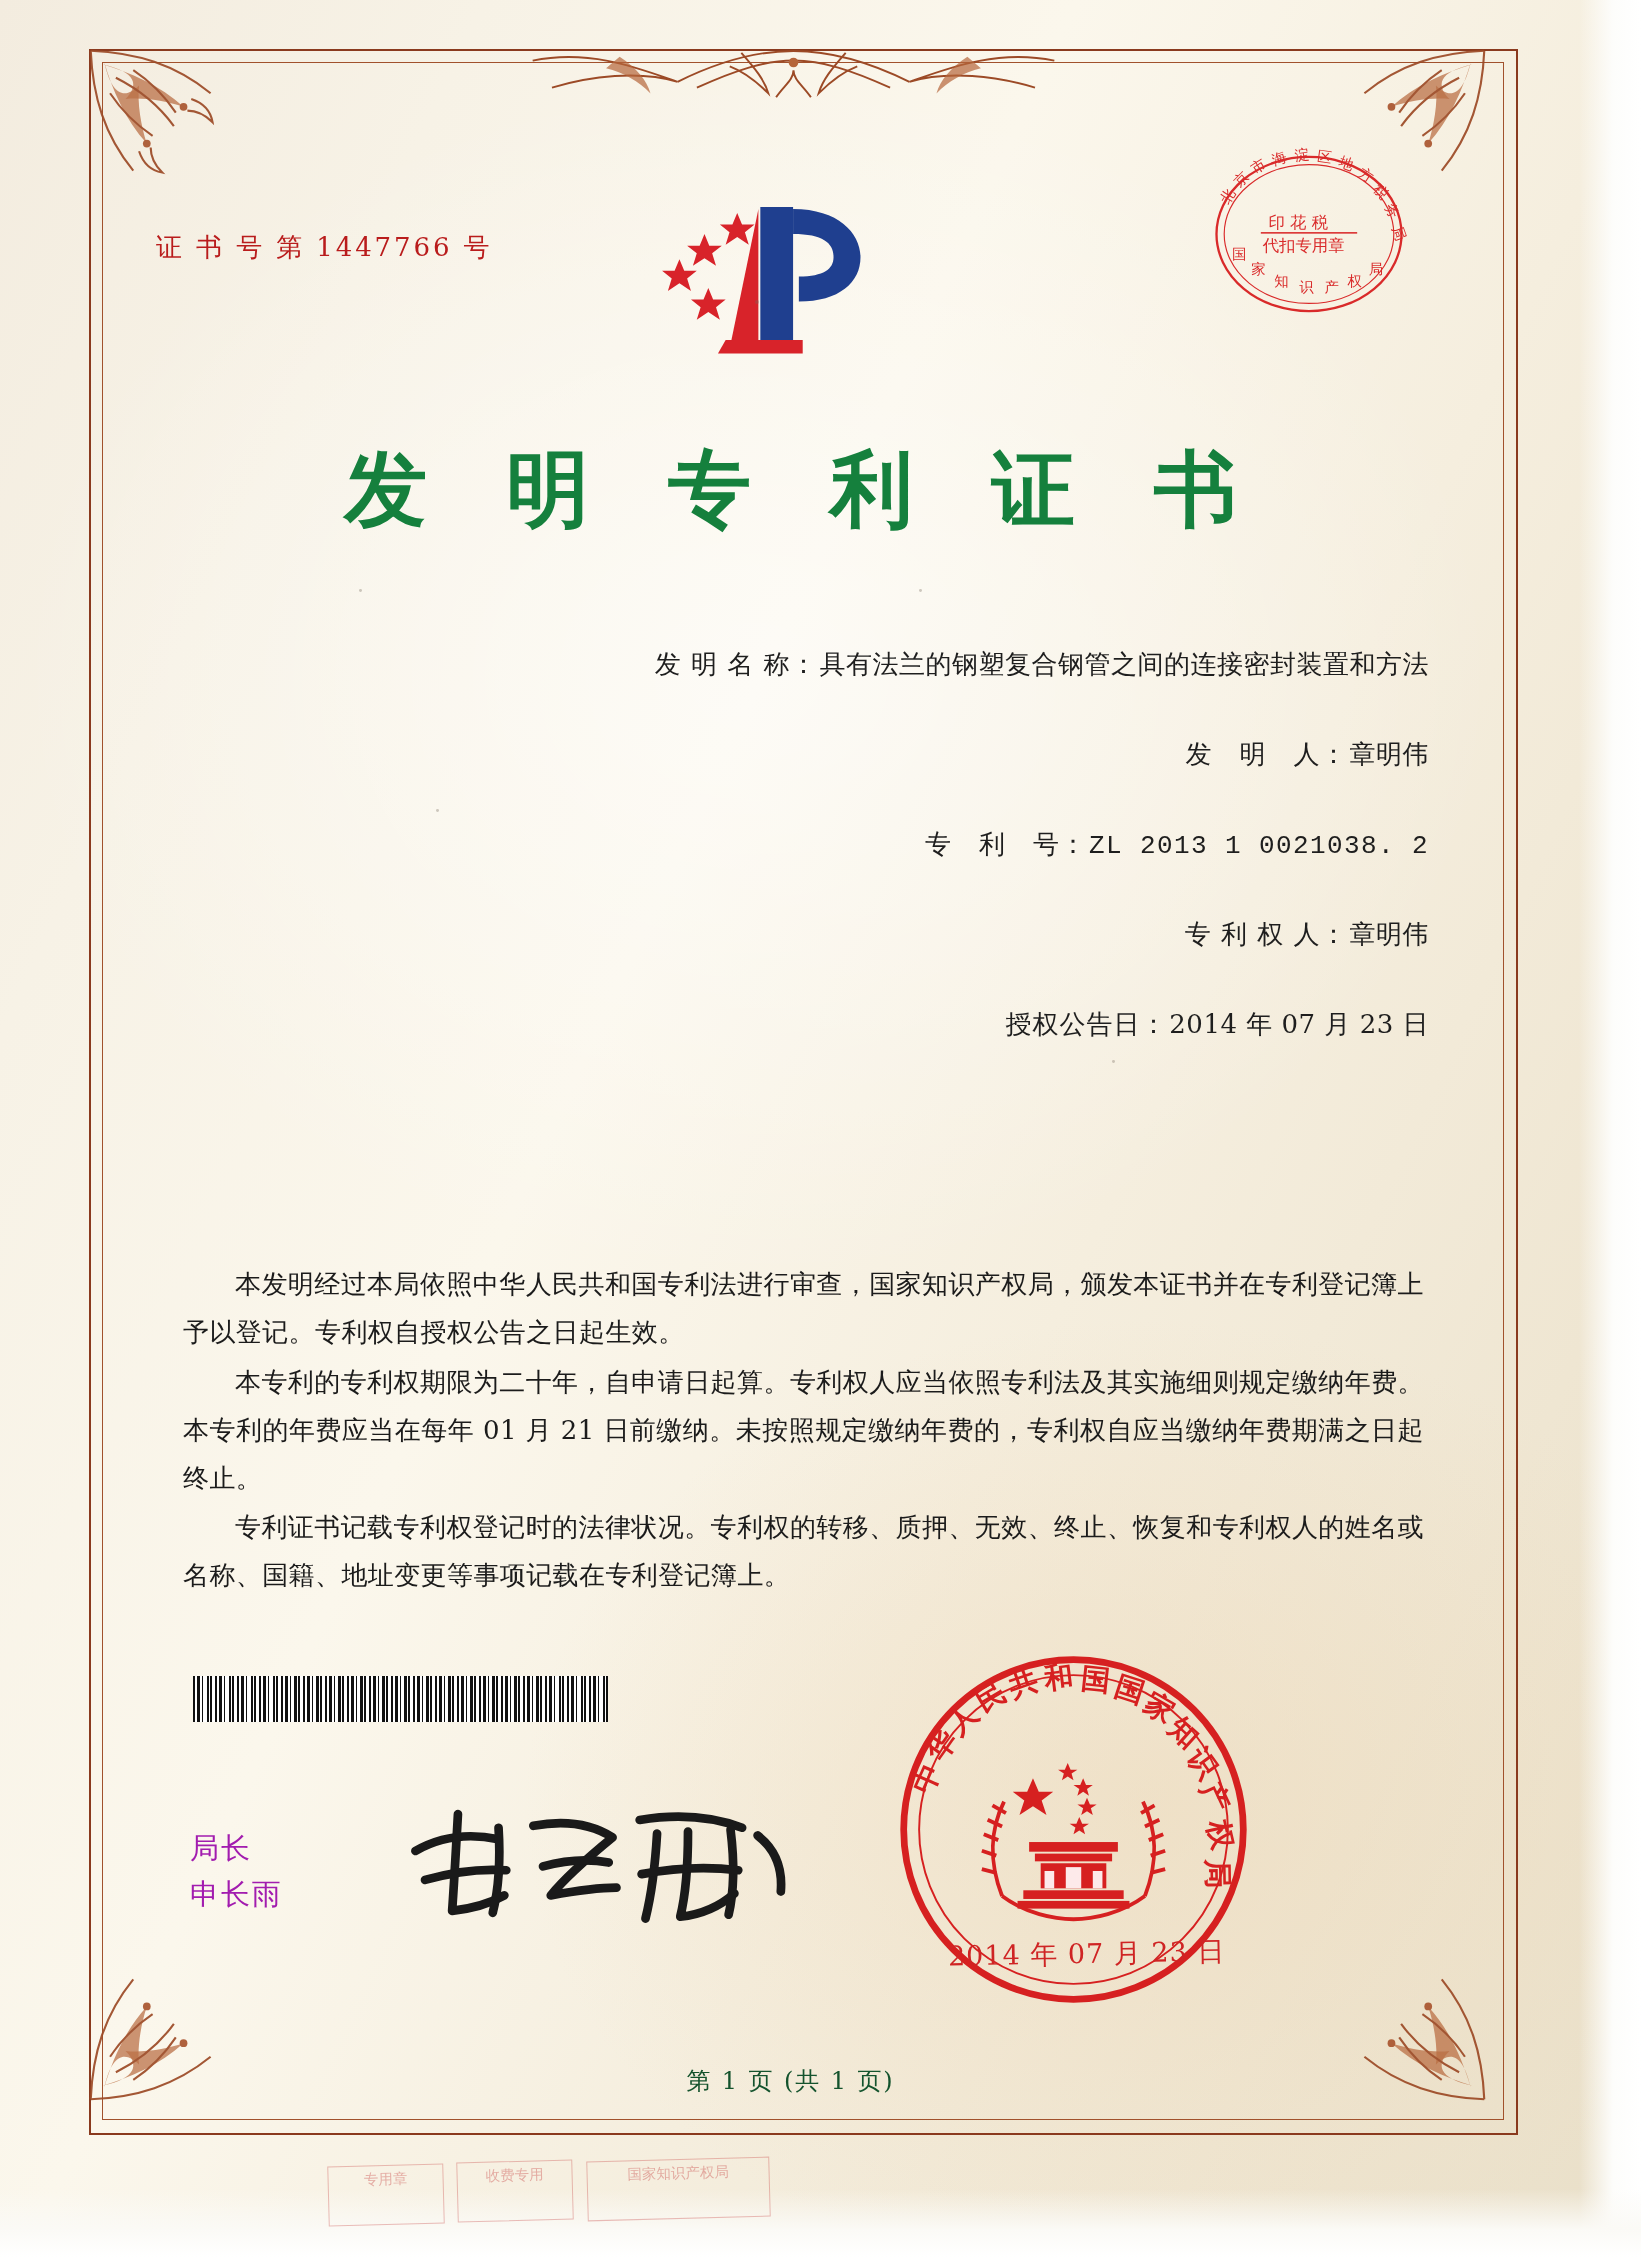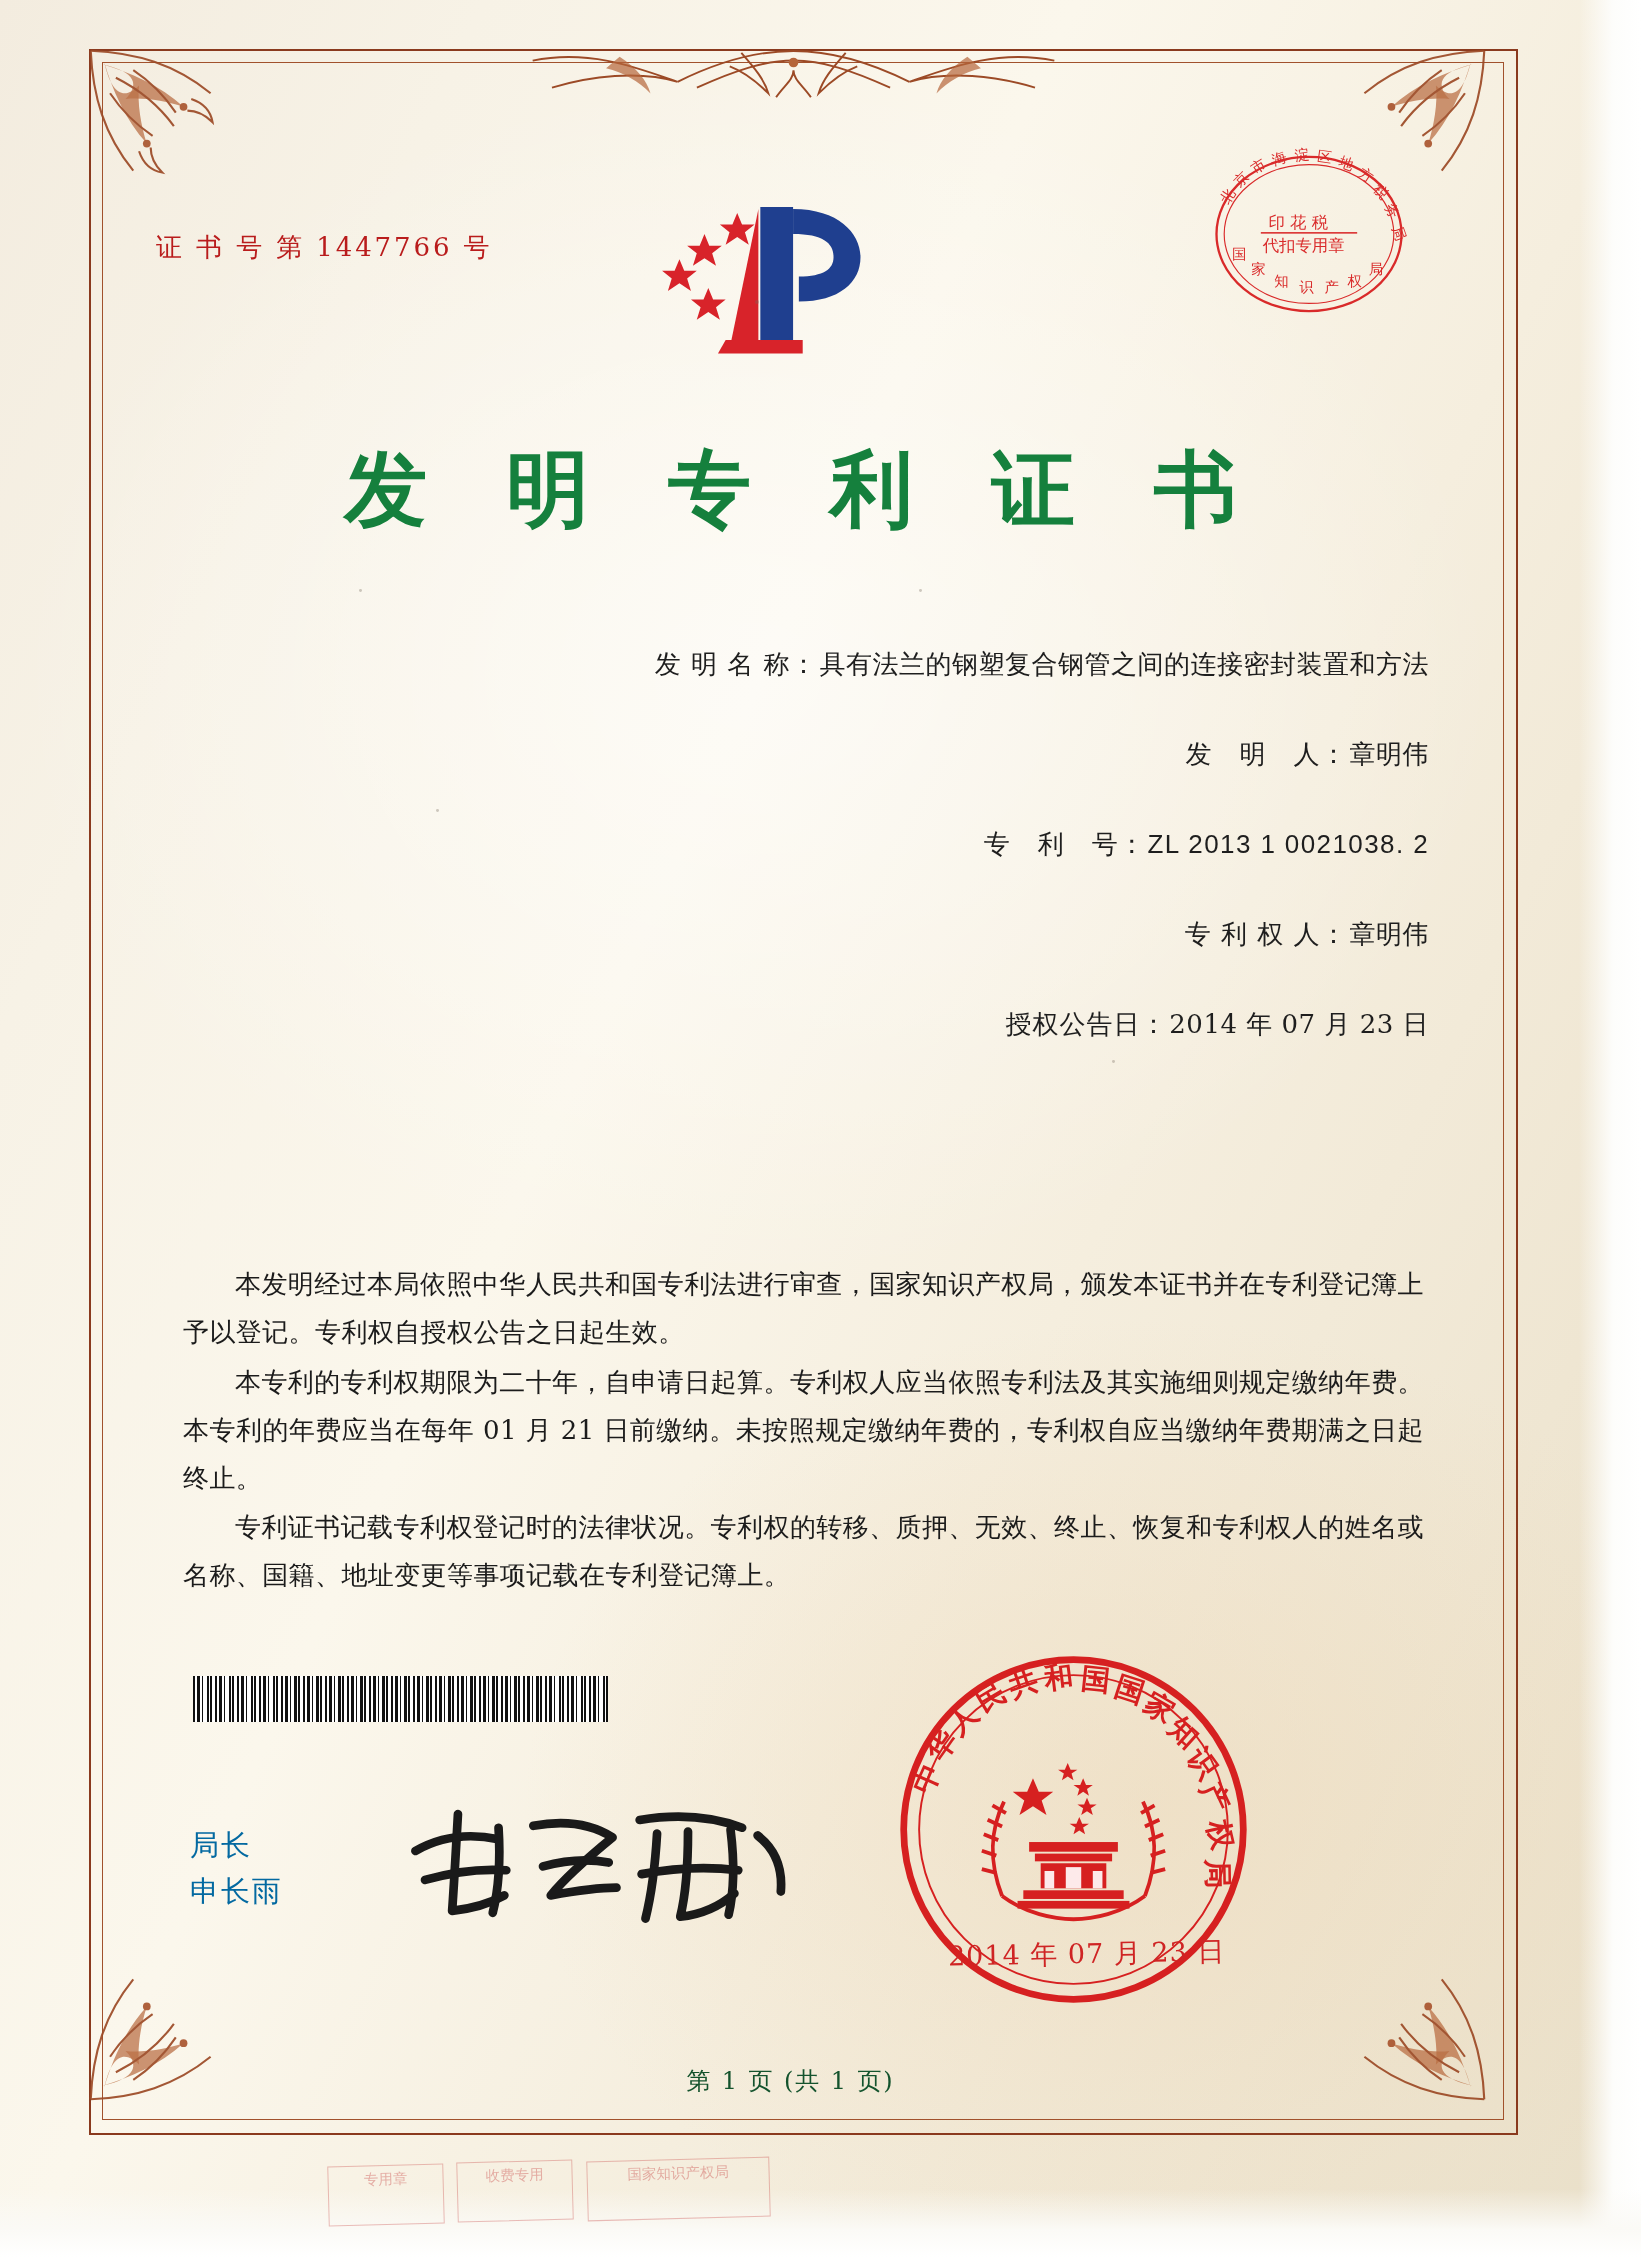--- a/index.html
+++ b/index.html
@@ -140,21 +140,21 @@
   .field-label {
     white-space: nowrap;
     letter-spacing: 1px;
   }
   .field-value {
     white-space: nowrap;
     margin-left: 1.9px;
     letter-spacing: 0.5px;
   }
   .field-value.mono {
-    font-family: Liberation Sans, sans-serif;
+    font-family: Liberation Mono, monospace;
     letter-spacing: 1.4px;
   }
 
   
   .body-text {
     position: absolute;
     left: 162px; top: 1250px;
     width: 1241px;
     font-size: 26px;
     line-height: 48px;
@@ -182,22 +182,22 @@
       #111 17.4px, #111 19.3px, #fff 19.3px, #fff 22px
     );
   }
 
   
   .sig-block {
     position: absolute;
     left: 169px; top: 1815px;
     font-size: 29px;
     line-height: 46px;
-    color: #0369a1;
-    font-family: Liberation Mono, monospace;
+    color: #a21caf;
+    font-family: Liberation Sans, sans-serif;
     letter-spacing: 1.9px;
   }
   .signature {
     position: absolute;
     left: 377px; top: 1781px;
     width: 406px; height: 145px;
   }
   .signature svg { width:100%; height:100%; display:block; }
 
   

